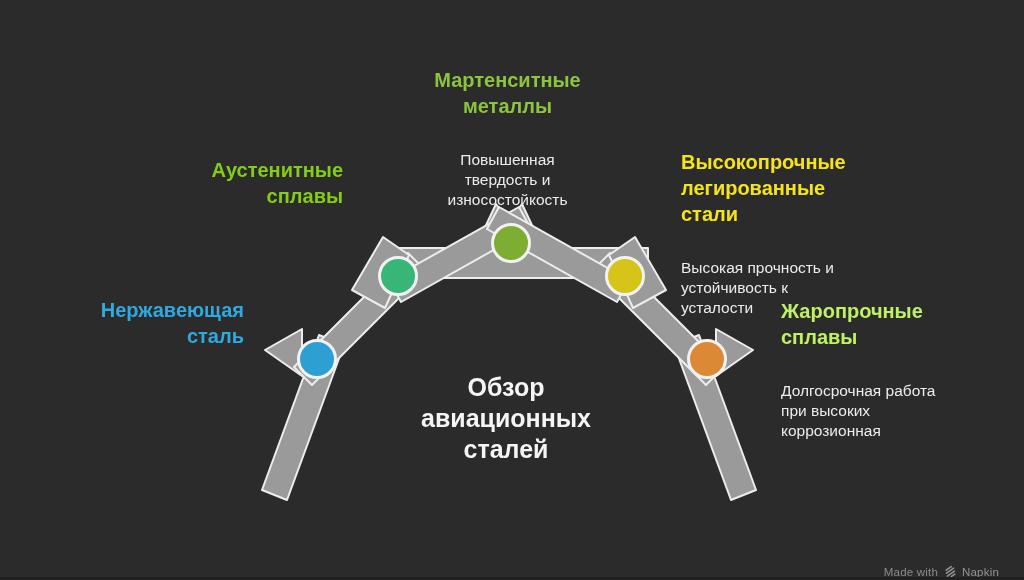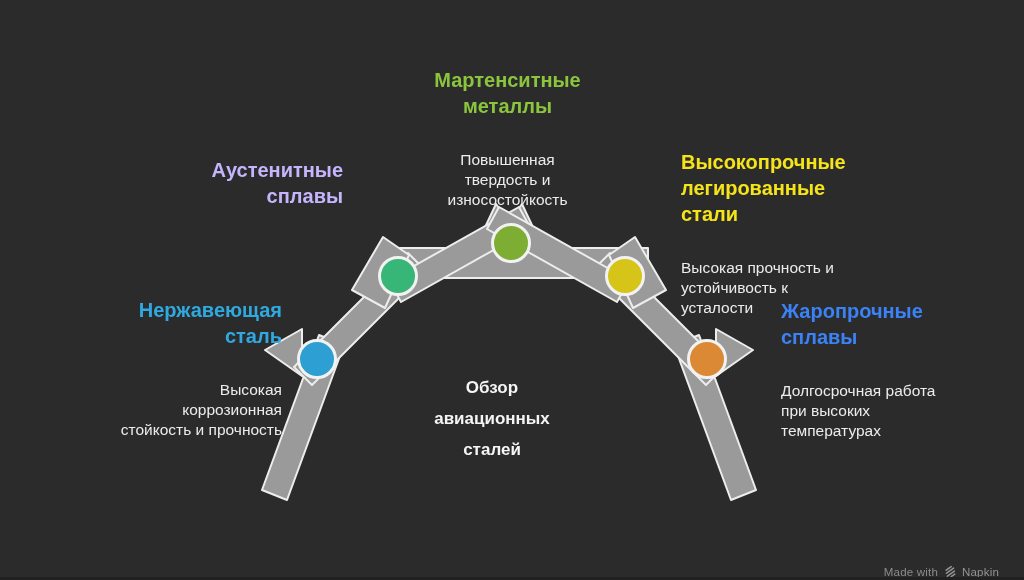--- a/index.html
+++ b/index.html
@@ -16,22 +16,22 @@
   .label-title{
     margin:0;font-size:20px;font-weight:bold;line-height:26px;
   }
   .label-desc{
     margin:13px 0 0 0;font-size:15.5px;line-height:20px;color:#ececec;
   }
   .align-right{text-align:right;}
   .align-left{text-align:left;}
   .align-center{text-align:center;}
   .center-title{
-    position:absolute;left:364px;top:372px;width:256px;
-    text-align:center;color:#f5f5f5;font-size:17px;font-weight:bold;
+    position:absolute;left:378px;top:372px;width:256px;
+    text-align:center;color:#f5f5f5;font-size:25px;font-weight:bold;
     line-height:31px;white-space:pre-line;margin:0;
   }
   .watermark{
     position:absolute;right:25px;bottom:2px;
     display:flex;align-items:center;gap:5px;
     color:#8b8b8b;font-size:11.5px;letter-spacing:.2px;
   }
   .watermark .brand{font-weight:400;color:#939393;}
   .napkin-icon{display:inline-block;}
   .bottom-strip{
@@ -67,30 +67,27 @@
       <polygon class="ribbon" points="629,280 617,302 487,229 499,207"></polygon>
     </g>
 
     <circle class="node" cx="317" cy="359" r="18.5" fill="#2d9fd3"></circle>
     <circle class="node" cx="398" cy="276" r="18.5" fill="#38b677"></circle>
     <circle class="node" cx="511" cy="243" r="18.5" fill="#7dad33"></circle>
     <circle class="node" cx="625" cy="276" r="18.5" fill="#d6c518"></circle>
     <circle class="node" cx="707" cy="359" r="18.5" fill="#dc8936"></circle>
   </svg>
 
-  <div class="label-block align-right" style="right:742px;top:279px;width:240px;">
+  <div class="label-block align-right" style="right:780px;top:279px;width:240px;">
     <h3 class="label-title" style="color: rgb(47, 169, 224);">Нержавеющая
 сталь</h3>
-    <p class="label-desc">Высокая
-коррозионная
-стойкость и прочность</p>
   </div>
 
   <div class="label-block align-right" style="right:681px;top:139px;width:240px;">
-    <h3 class="label-title" style="color: #c4b5fd;">Аустенитные
+    <h3 class="label-title" style="color: #84cc16;">Аустенитные
 сплавы</h3>
   </div>
 
   <div class="label-block align-center" style="left:360px;top:49px;width:295px;">
     <h3 class="label-title" style="color: rgb(139, 197, 62);">Мартенситные
 металлы</h3>
     <p class="label-desc">Повышенная
 твердость и
 износостойкость</p>
   </div>
@@ -98,25 +95,25 @@
   <div class="label-block align-left" style="left:681px;top:131px;width:230px;">
     <h3 class="label-title" style="color: rgb(245, 228, 26);">Высокопрочные
 легированные
 стали</h3>
     <p class="label-desc">Высокая прочность и
 устойчивость к
 усталости</p>
   </div>
 
   <div class="label-block align-left" style="left:781px;top:280px;width:230px;">
-    <h3 class="label-title" style="color: #3b82f6;">Жаропрочные
+    <h3 class="label-title" style="color: #bef264;">Жаропрочные
 сплавы</h3>
     <p class="label-desc">Долгосрочная работа
 при высоких
-температурах</p>
+коррозионная</p>
   </div>
 
   <h1 class="center-title">Обзор
 авиационных
 сталей</h1>
 
   <div class="watermark">
     <span>Made with</span>
     <svg class="napkin-icon" width="14" height="13" viewBox="0 0 14 13">
       <g stroke="#939393" stroke-width="1.6" stroke-linecap="round" fill="none">

